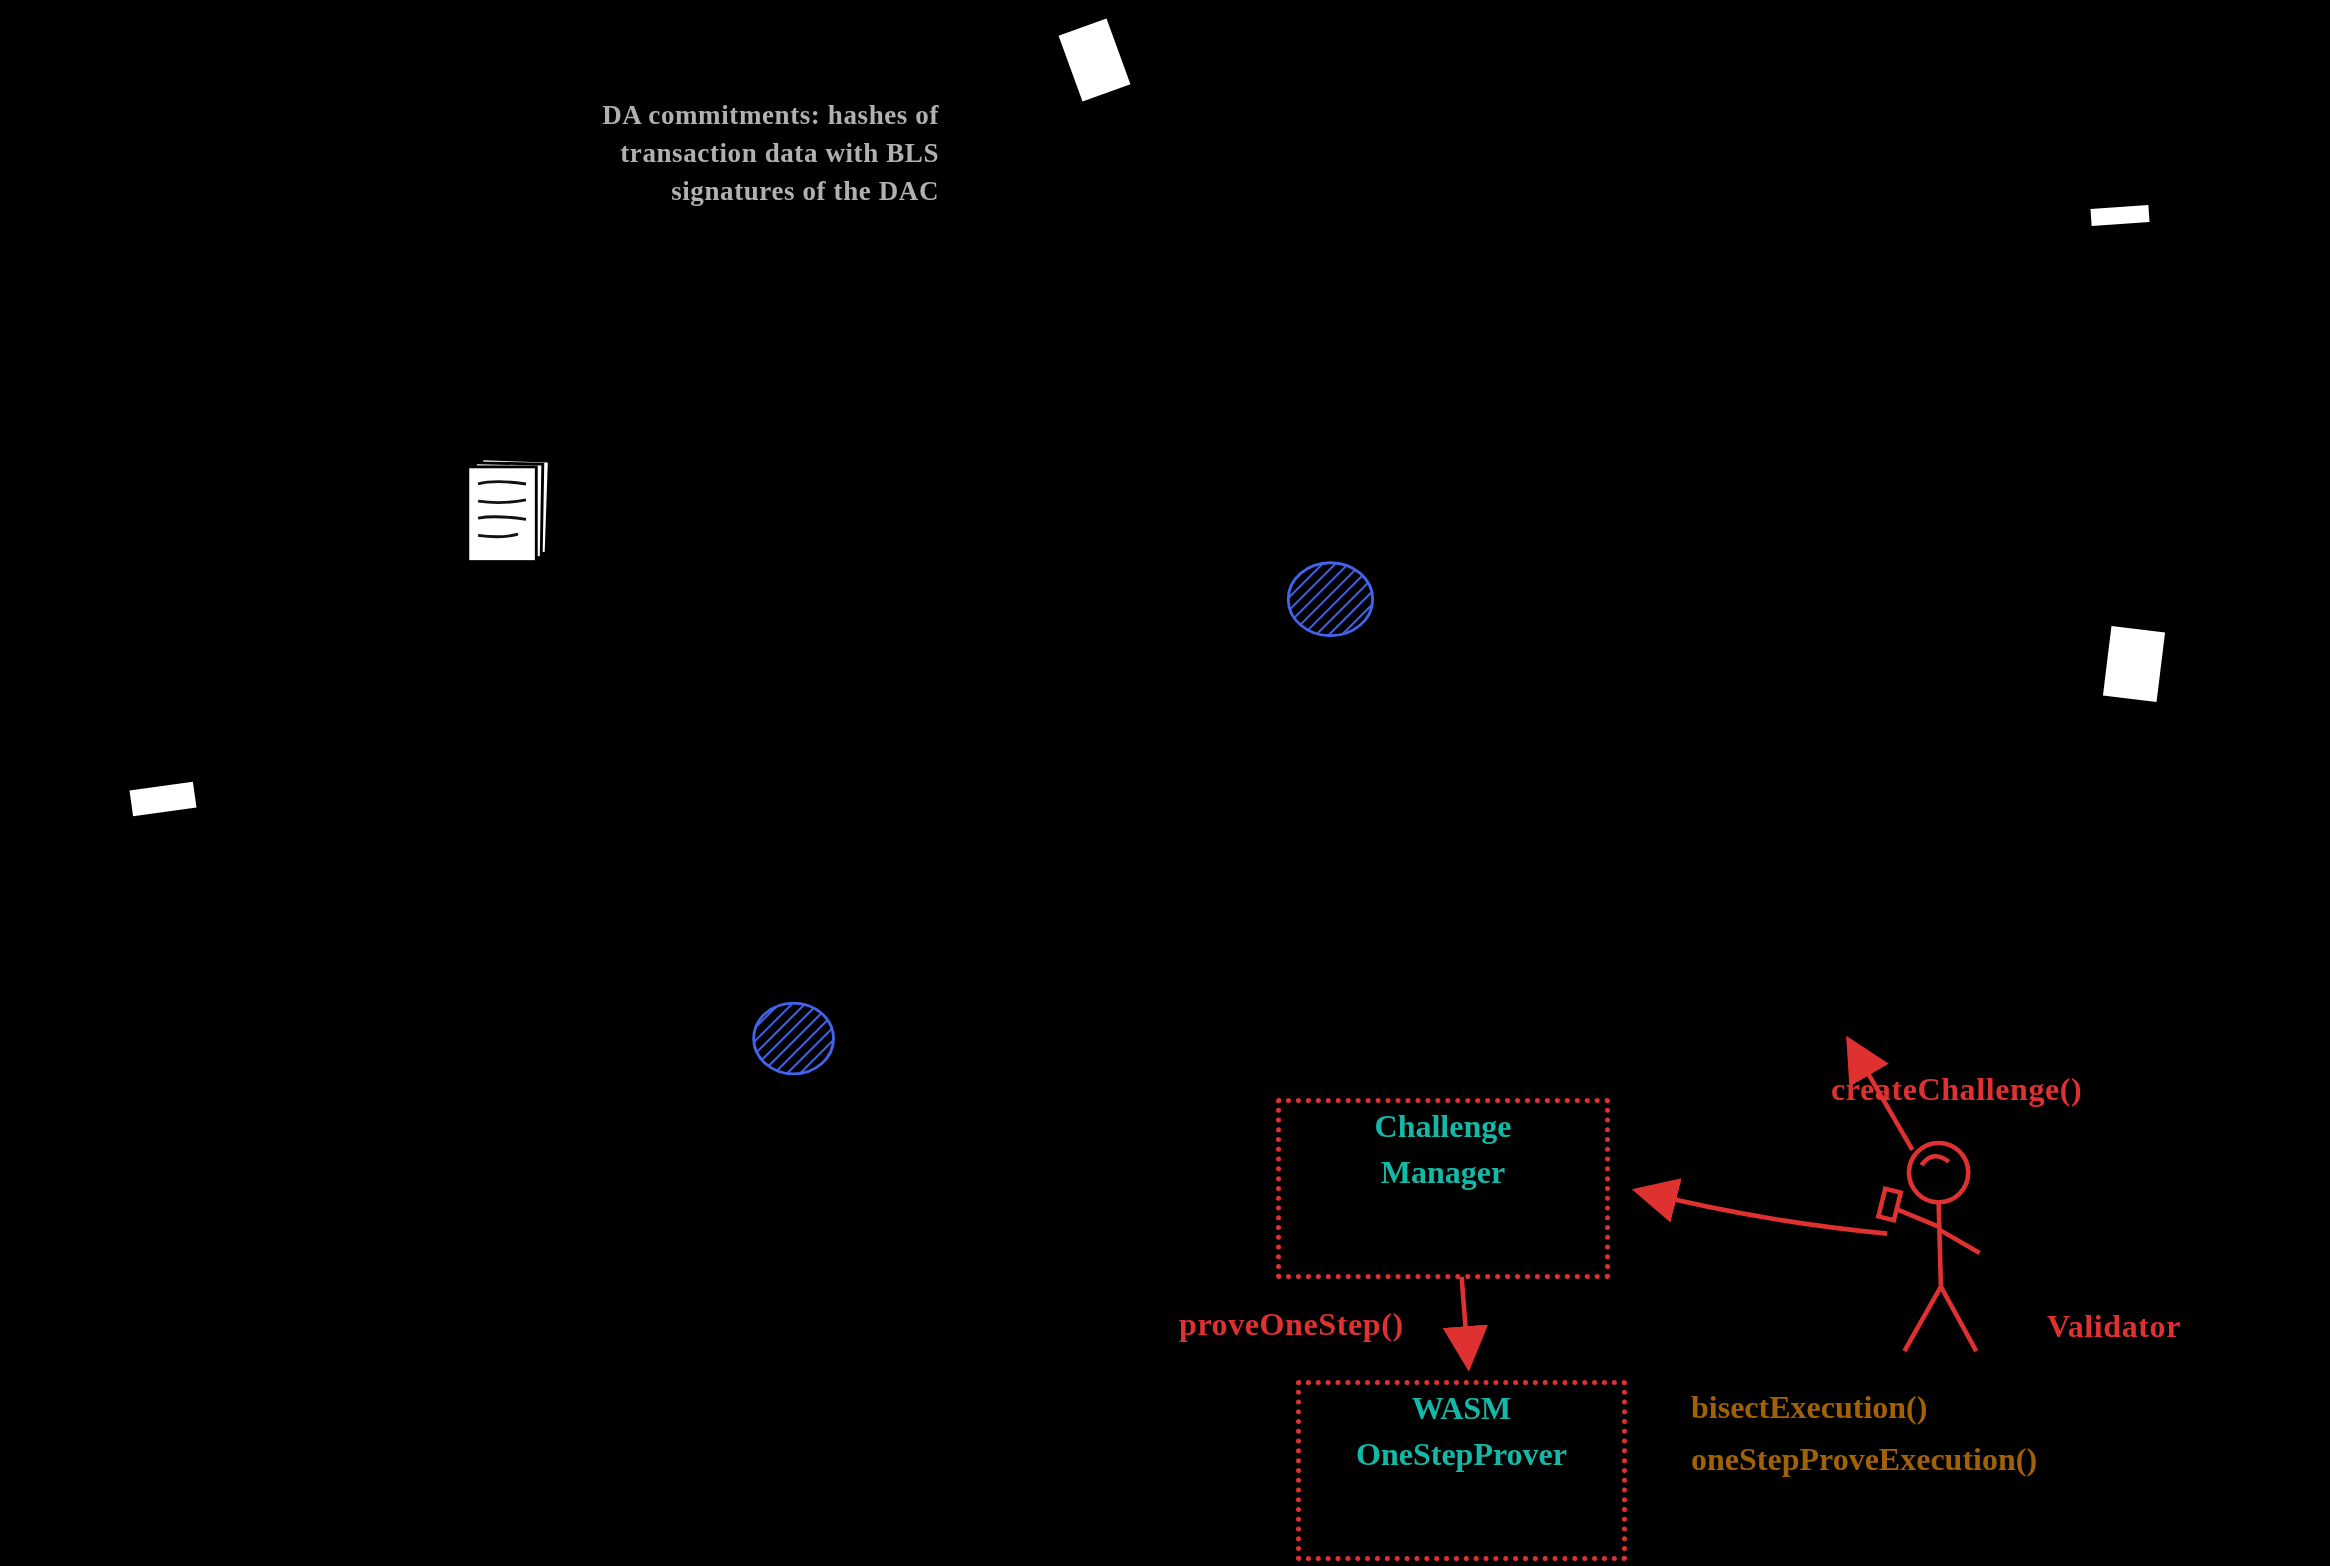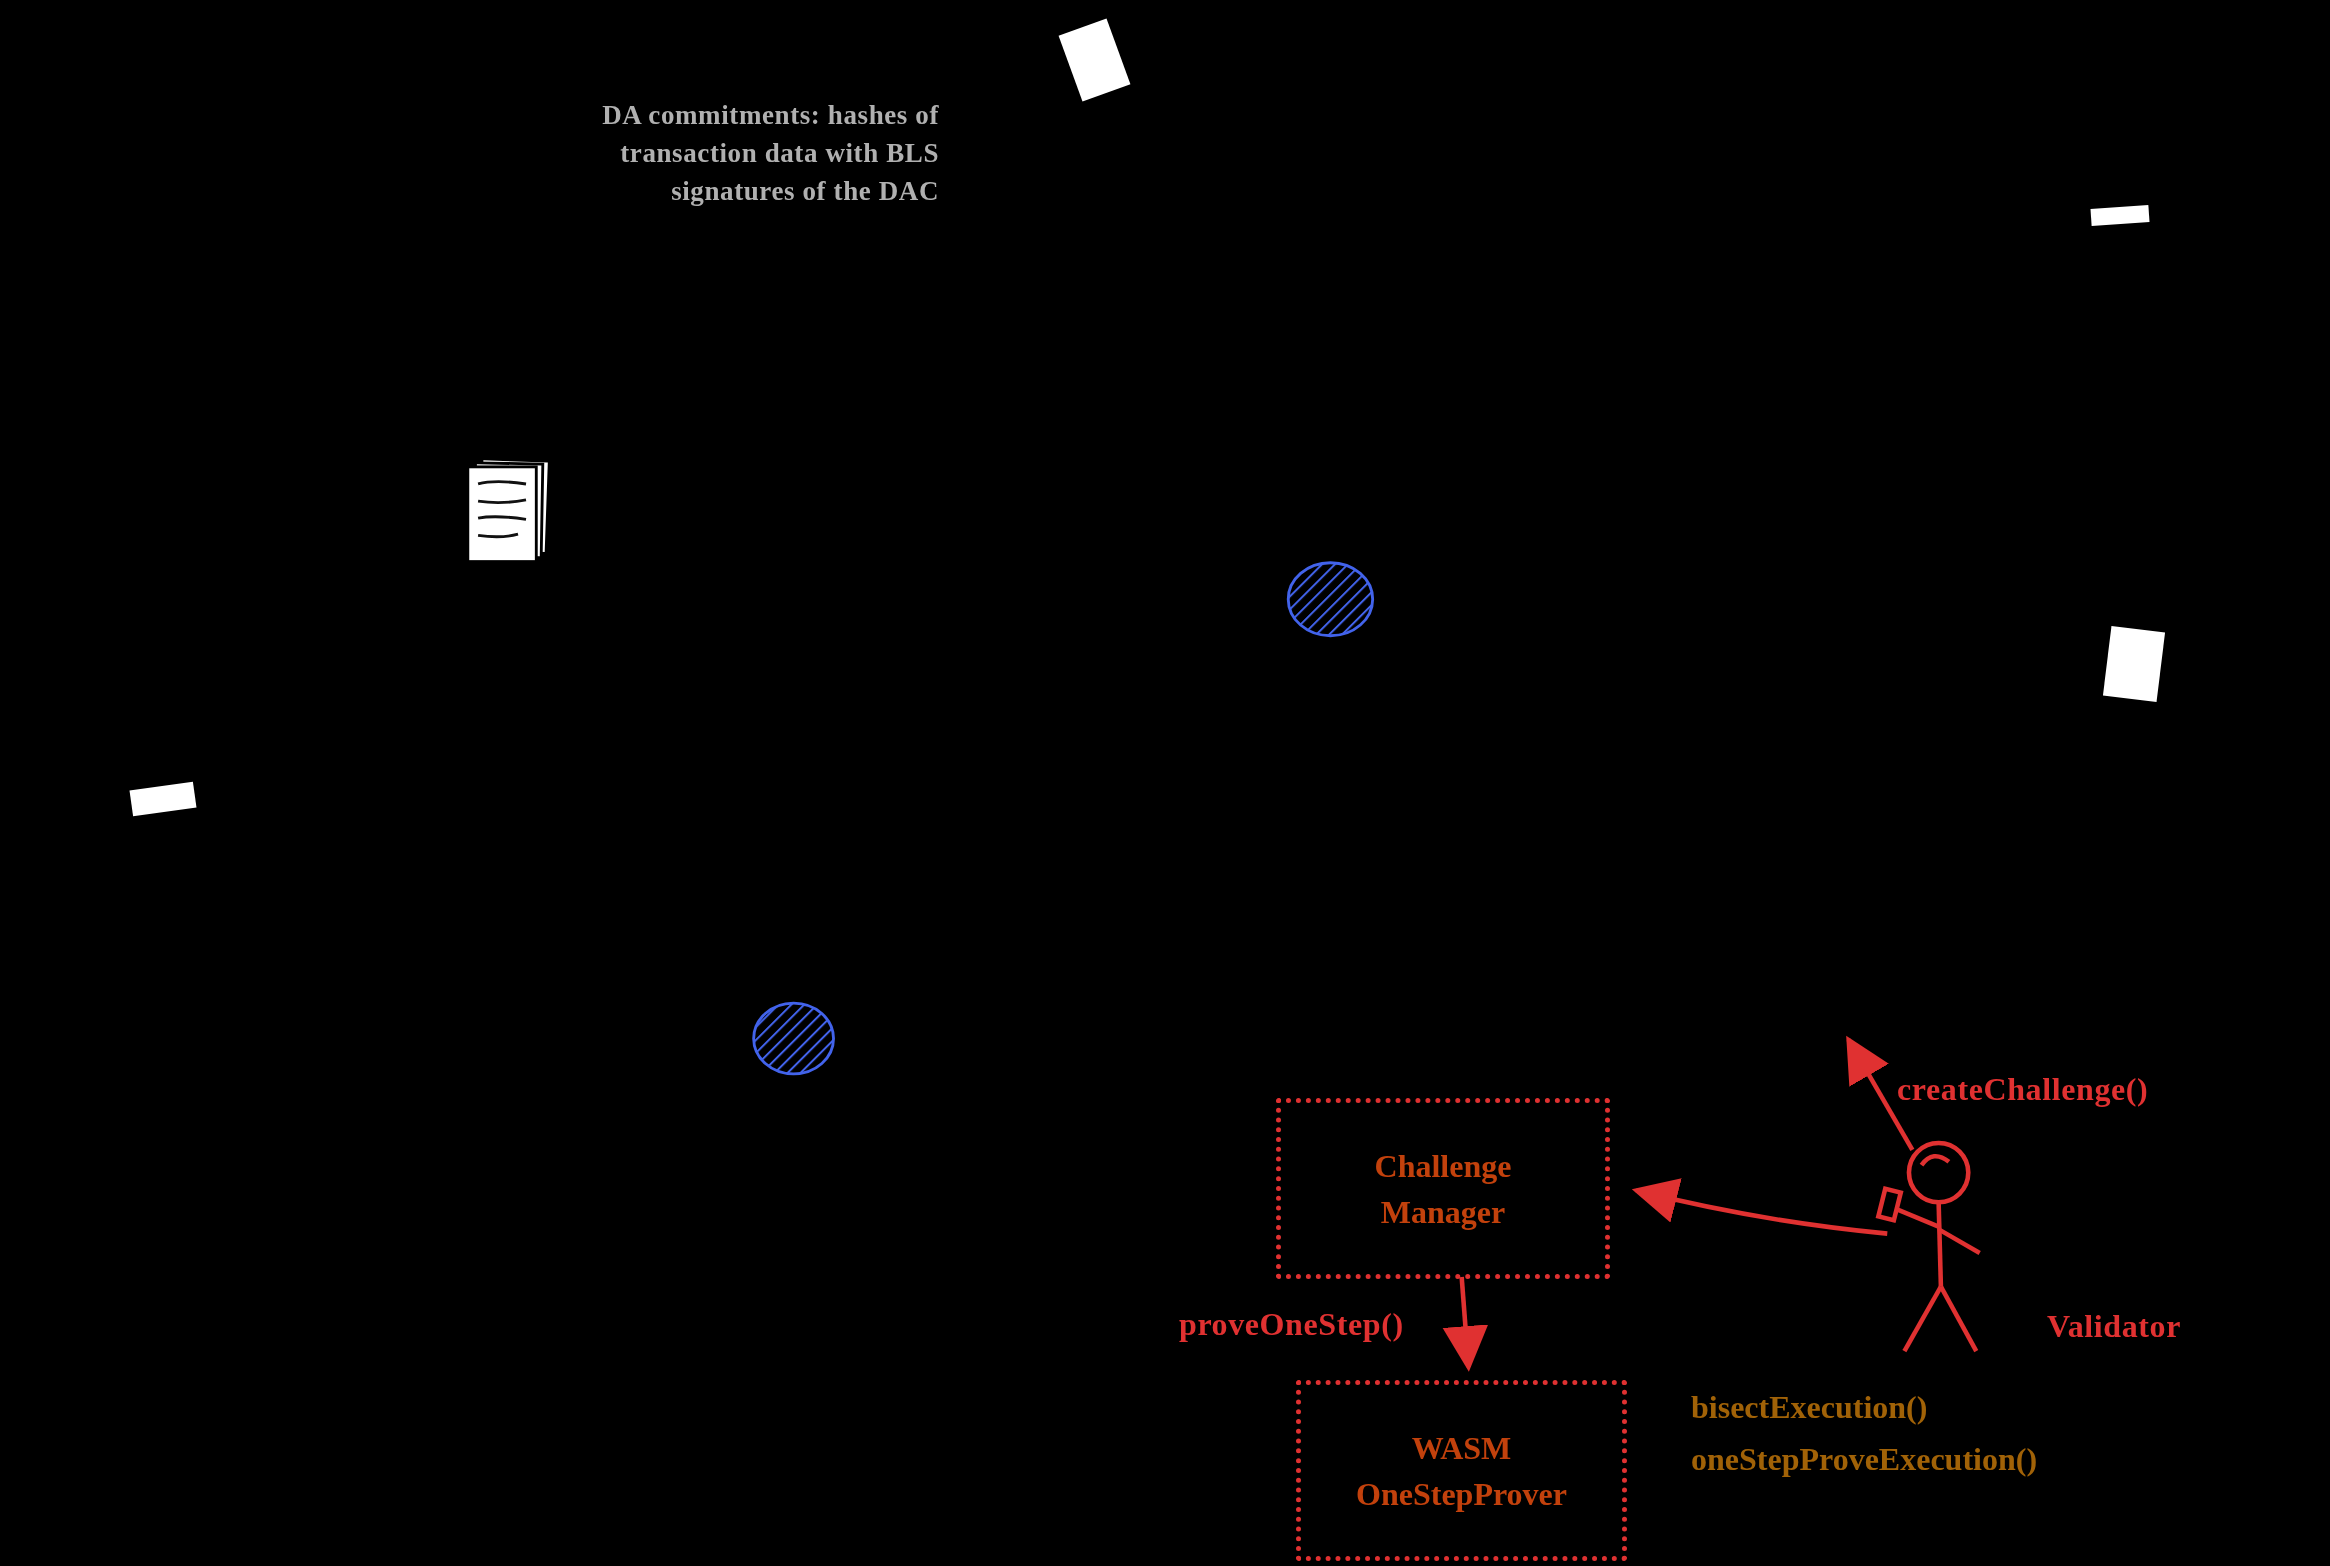--- a/index.html
+++ b/index.html
@@ -36,27 +36,27 @@
     font-size: 32px;
     font-weight: 600;
     letter-spacing: 0.6px;
     white-space: nowrap;
   }
 
   
   .dotted-box {
     border: 5.1px dotted #e03131;
     border-radius: 3.4px;
-    color: #c2410c;
+    color: #14b8a6;
     font-size: 32px;
     font-weight: 600;
     display: flex;
     flex-direction: column;
     align-items: center;
-    justify-content: center;
+    justify-content: flex-start;
     line-height: 46px;
     text-align: center;
   }
   .box-cm { left: 1276px; top: 1098px; width: 324px; height: 171px; }
   .box-wasm { left: 1296px; top: 1380px; width: 321px; height: 171px; }
 
   
   .white-shape { background: #ffffff; }
   .shape-a { left: 1069px; top: 25px;  width: 51px;  height: 70px; transform: rotate(-20deg); }
   .shape-b { left: 2091px; top: 207px; width: 58px; height: 17px;  transform: rotate(-4deg); }
@@ -138,21 +138,21 @@
 
   <div class="abs caption">
     <div>DA commitments: hashes of</div>
     <div>transaction data with BLS</div>
     <div>signatures of the DAC</div>
   </div>
 
 
   <div class="abs red-label" style="left:1179px; top:1306px;">proveOneStep()</div>
 
-  <div class="abs red-label" style="left:1897px; top:1071px;">createChallenge()</div>
+  <div class="abs red-label" style="left:1831px; top:1071px;">createChallenge()</div>
 
   <div class="abs red-label" style="left:2047px; top:1268px;margin-top:40px;">Validator</div>
 
   <div class="abs dotted-box box-cm">
     <div>Challenge</div>
     <div>Manager</div>
   </div>
 
   <div class="abs dotted-box box-wasm">
     <div>WASM</div>

